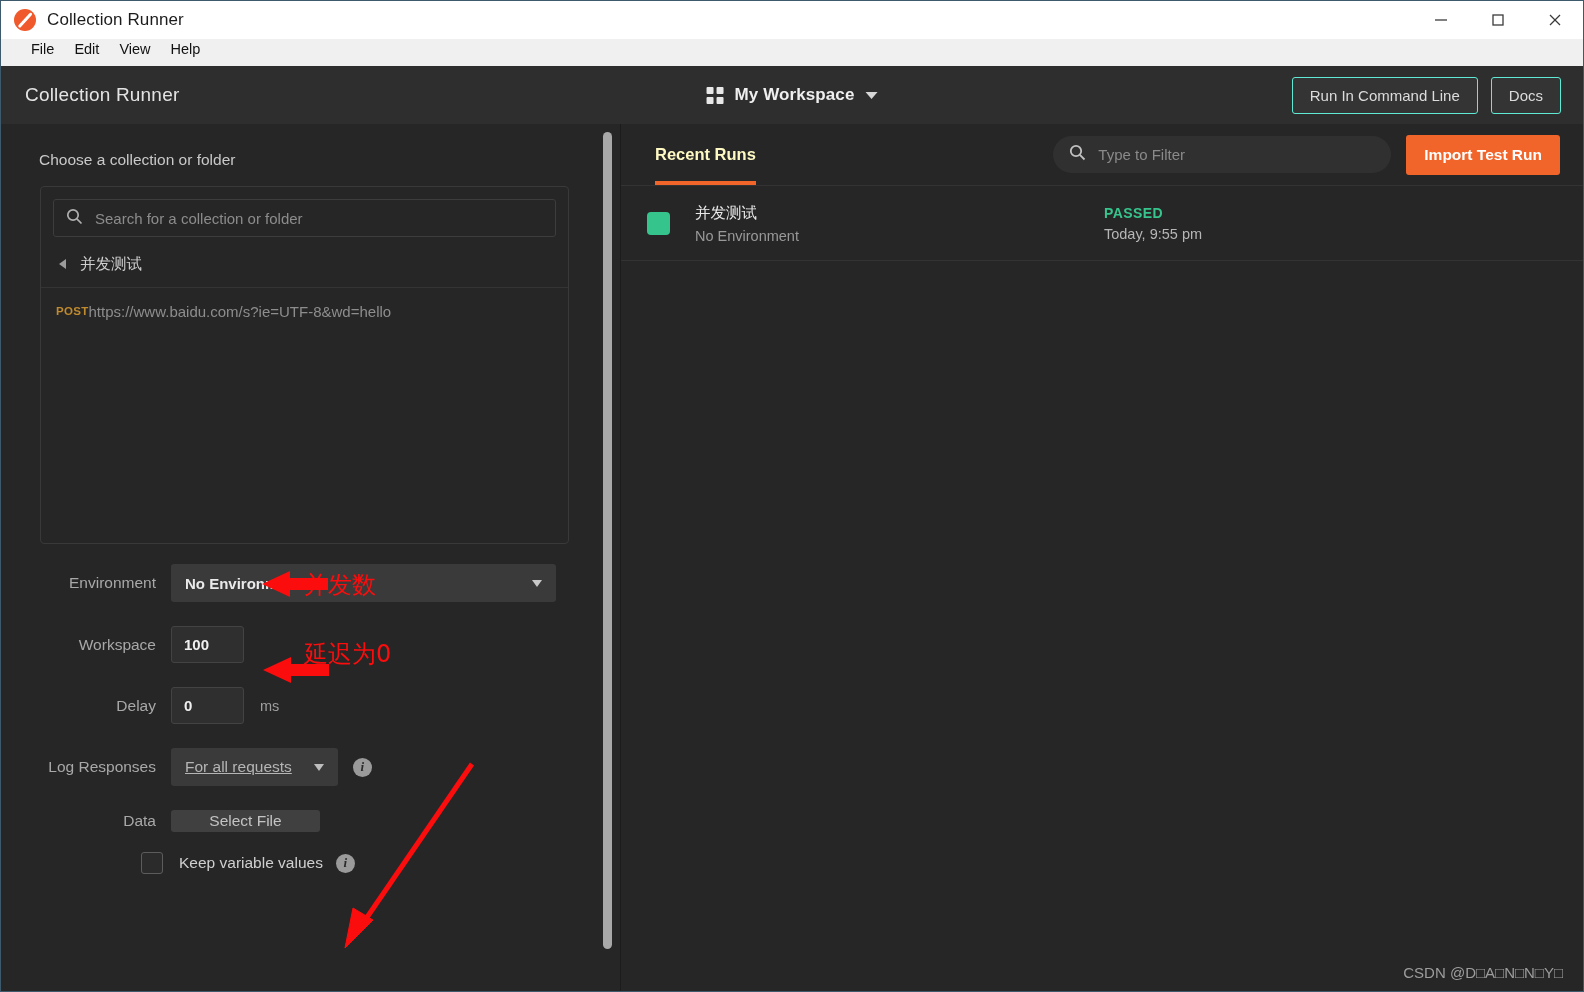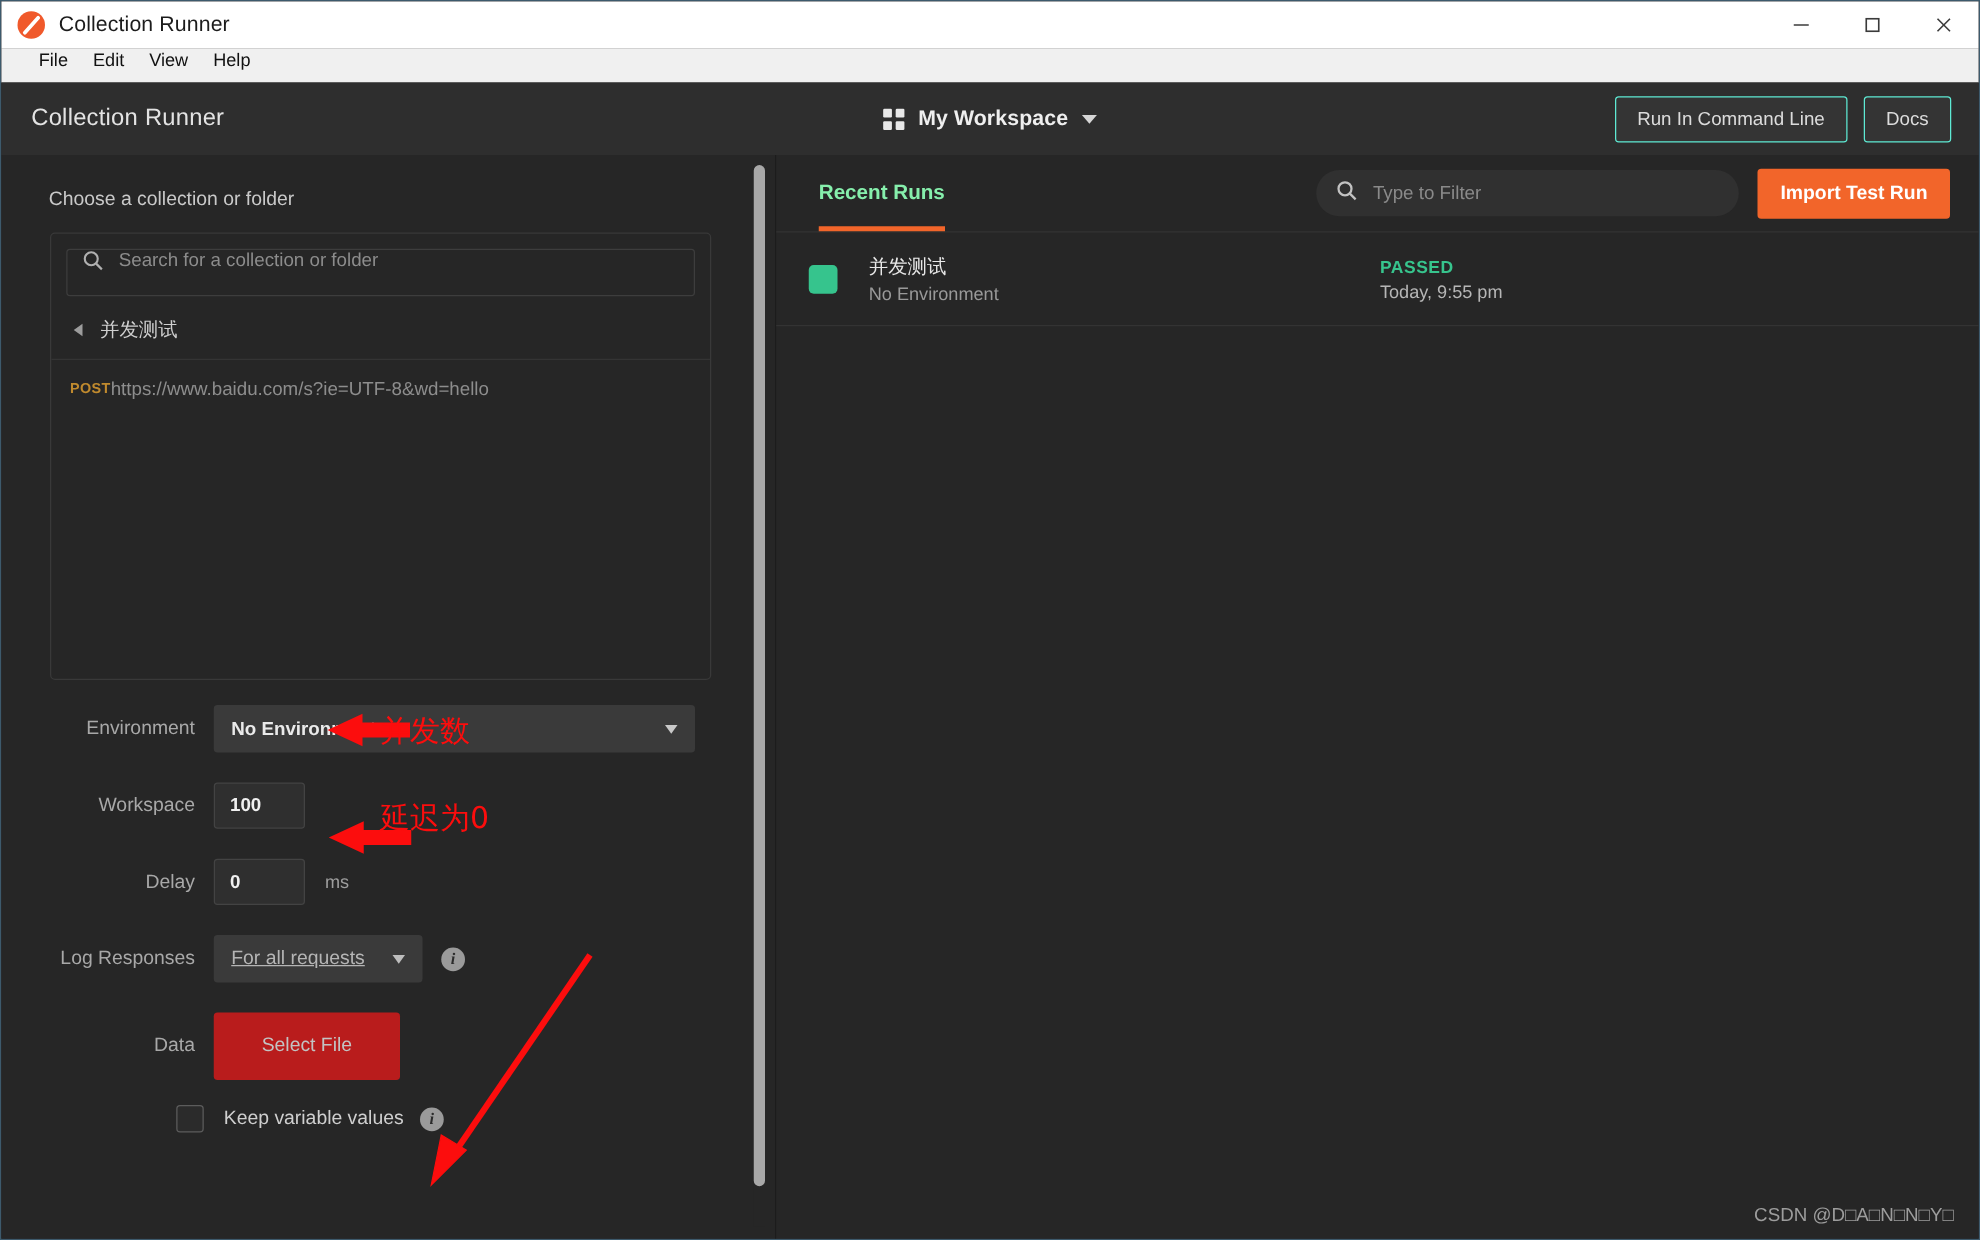--- a/index.html
+++ b/index.html
@@ -110,21 +110,21 @@
   }
   .collection-box {
     position: absolute; left: 39px; top: 62px;
     width: 529px; height: 358px;
     border: 1px solid #393939; border-radius: 4px;
     background: #262626; overflow: hidden;
   }
   .search-wrap {
     margin: 12px 12px 0 12px; height: 38px;
     border: 1px solid #3d3d3d; border-radius: 3px;
-    display: flex; align-items: flex-start; padding: 0 12px;
+    display: flex; align-items: center; padding: 0 12px;
     background: #262626;
   }
   .search-ico { flex: none; margin-right: 12px; }
   .search-input {
     flex: 1; background: transparent; border: none; outline: none;
     color: #d4d4d4; font-size: 15px;
     font-family: "Liberation Sans", sans-serif;
   }
   .search-input::placeholder { color: #8c8c8c; }
   .coll-row {
@@ -182,21 +182,21 @@
     border-top: 7px solid #bdbdbd;
   }
   .info-ico {
     width: 19px; height: 19px; border-radius: 50%;
     background: #9a9a9a; color: #2b2b2b;
     font-size: 13px; font-weight: 700; font-style: italic;
     display: flex; align-items: center; justify-content: center;
     margin-left: 15px; font-family: "Liberation Serif", serif;
   }
   .select-file {
-    width: 149px; height: 54px; background: #b91c1c; border: none;
+    width: 149px; height: 22px; background: #404040; border: none;
     border-radius: 3px; color: #c3c3c3; font-size: 15.5px;
     font-family: "Liberation Sans", sans-serif;
   }
   .checkbox-row { display: flex; align-items: center; padding-left: 140px; margin-top: 20px; }
   .cbox {
     width: 22px; height: 22px; border: 1px solid #5c5c5c;
     border-radius: 3px; background: #2b2b2b;
   }
   .cbox-label { color: #cfcfcf; font-size: 15.5px; margin-left: 16px; }
   .cbox-label + .info-ico { margin-left: 13px; }
@@ -214,21 +214,21 @@
   
   .rp-head {
     position: absolute; left: 0; right: 0; top: 0; height: 62px;
     display: flex; align-items: center;
     border-bottom: 1px solid #333333;
   }
   .tab {
     margin-left: 34px; align-self: stretch;
     display: flex; align-items: center; position: relative;
   }
-  .tab-label { color: #86efac; font-size: 16.5px; font-weight: 600; }
+  .tab-label { color: #fef9c3; font-size: 16.5px; font-weight: 600; }
   .tab::after {
     content: ""; position: absolute; left: 0; right: 0; bottom: 0;
     height: 4px; background: #f2652a;
   }
   .filter-wrap {
     margin-left: auto; width: 338px; height: 37px;
     background: #303030; border-radius: 19px;
     display: flex; align-items: center; padding: 0 16px;
   }
   .filter-input {

